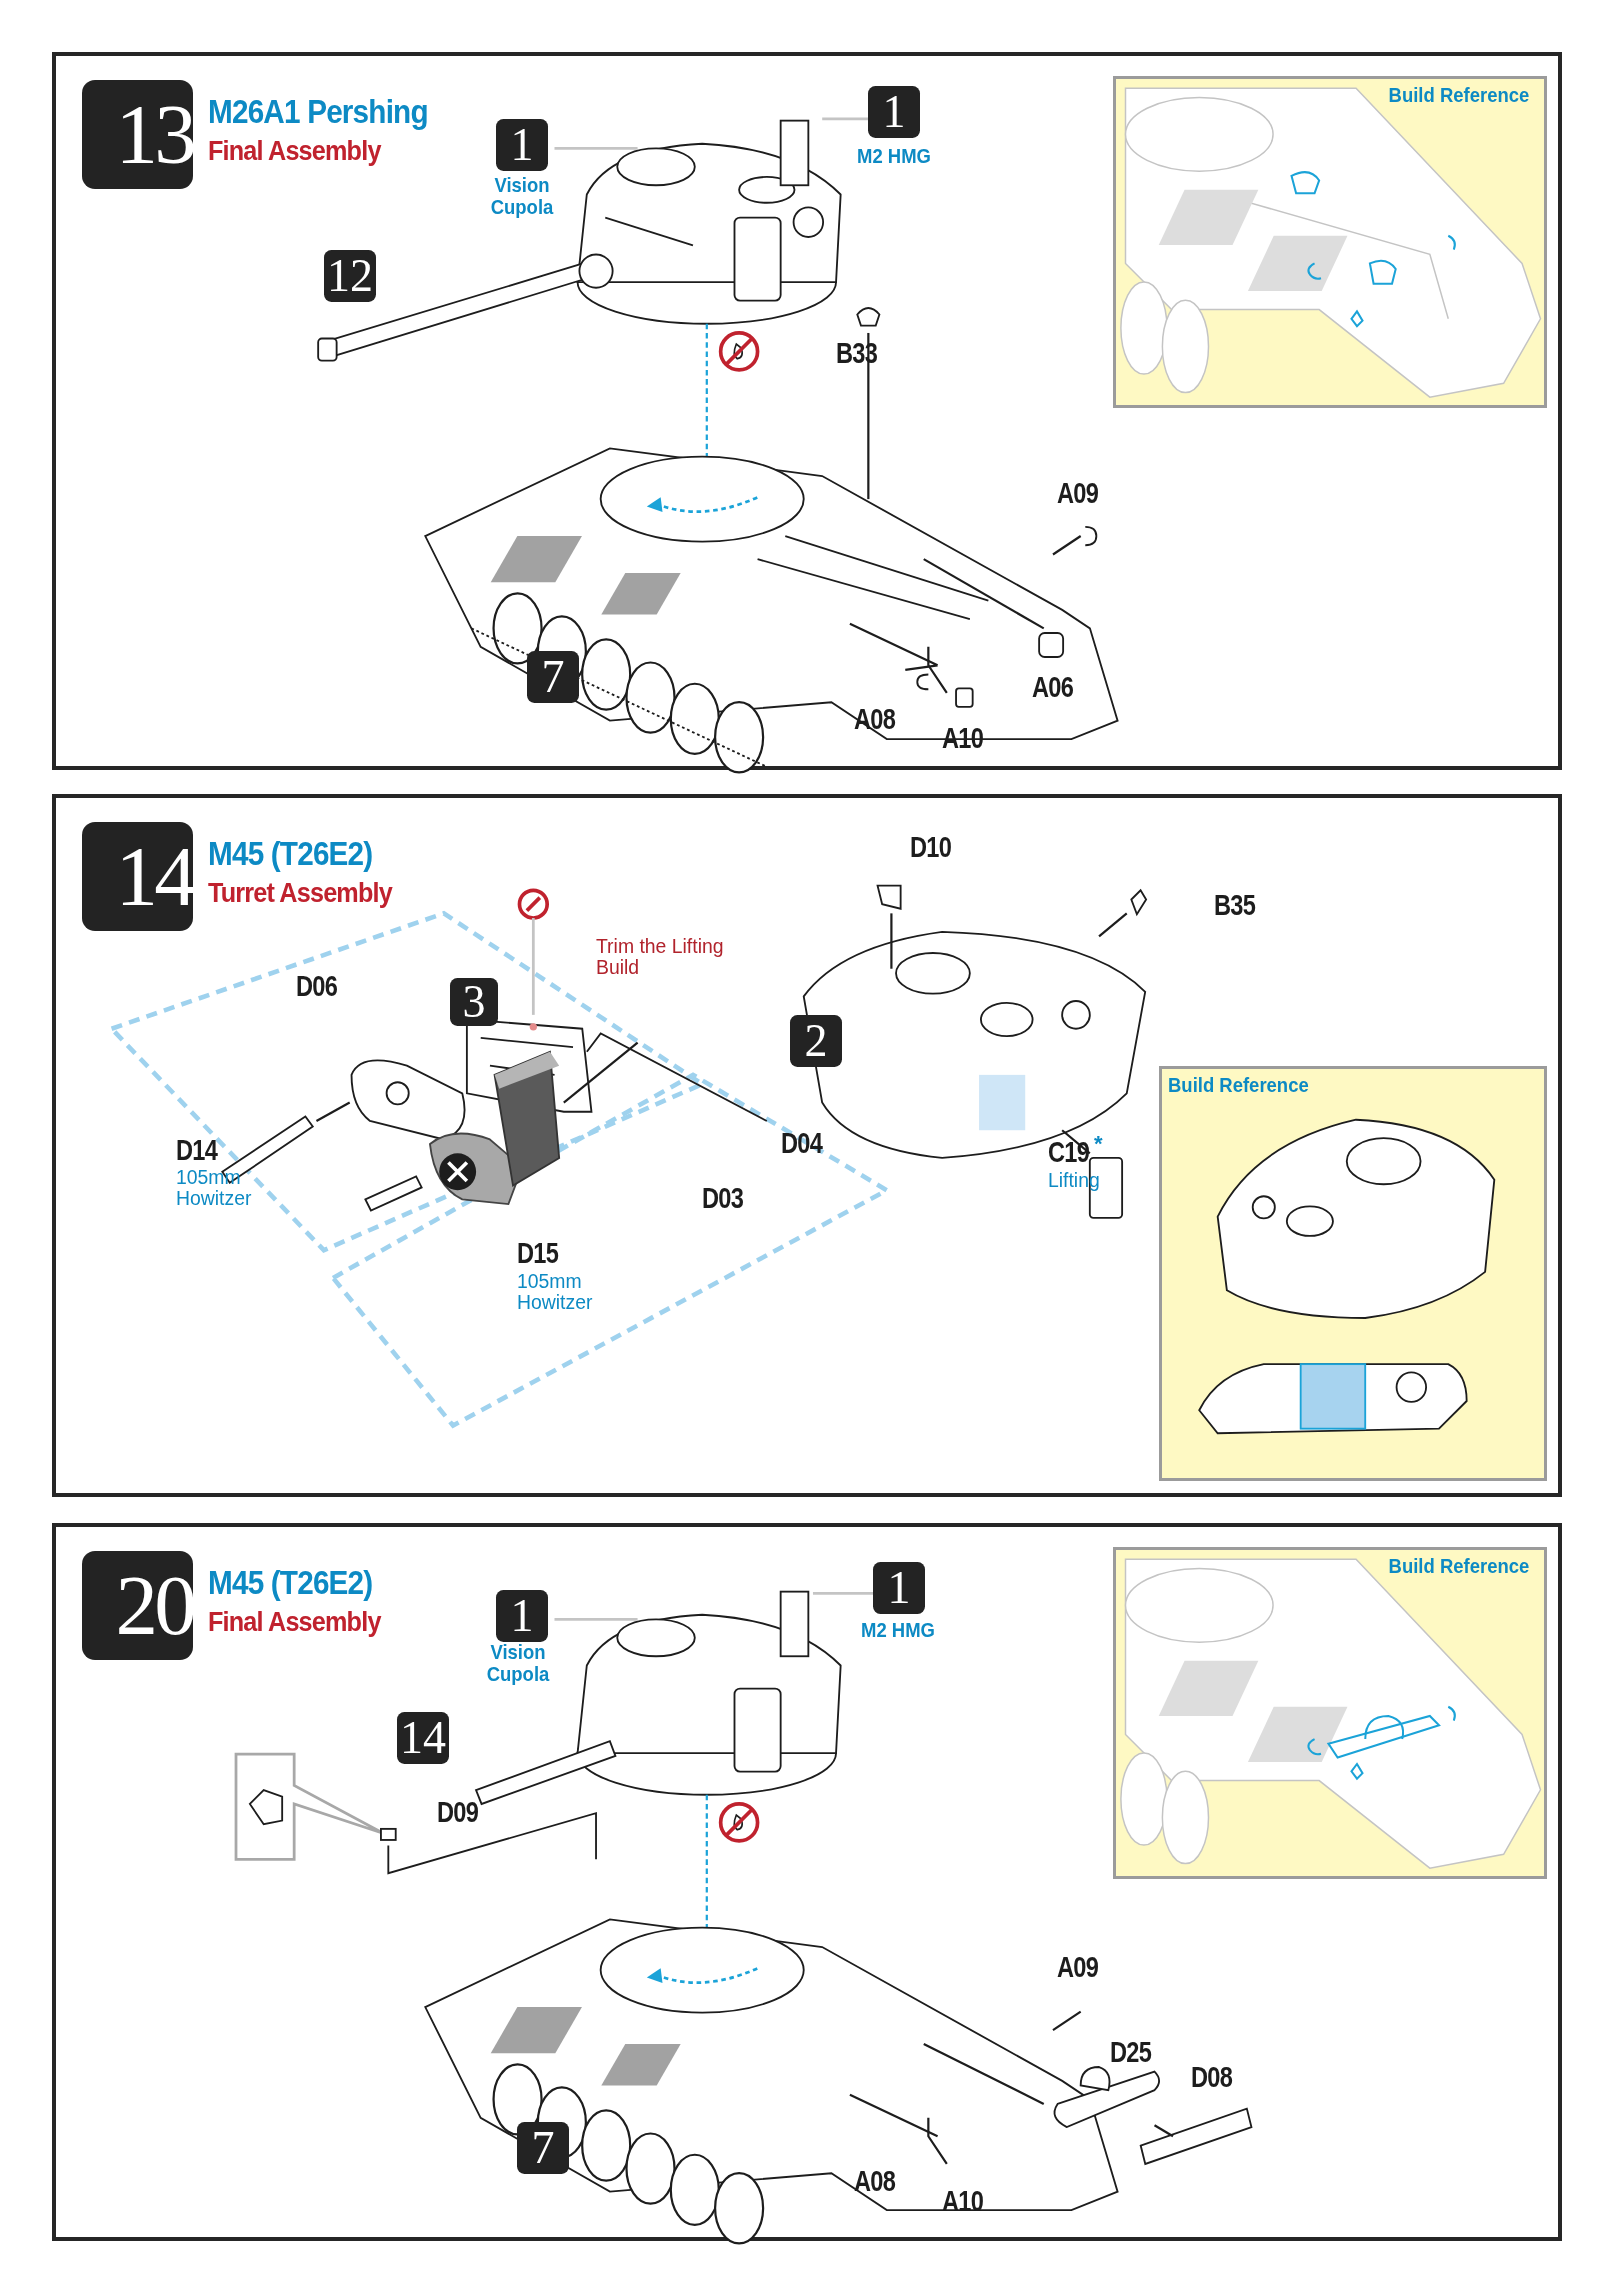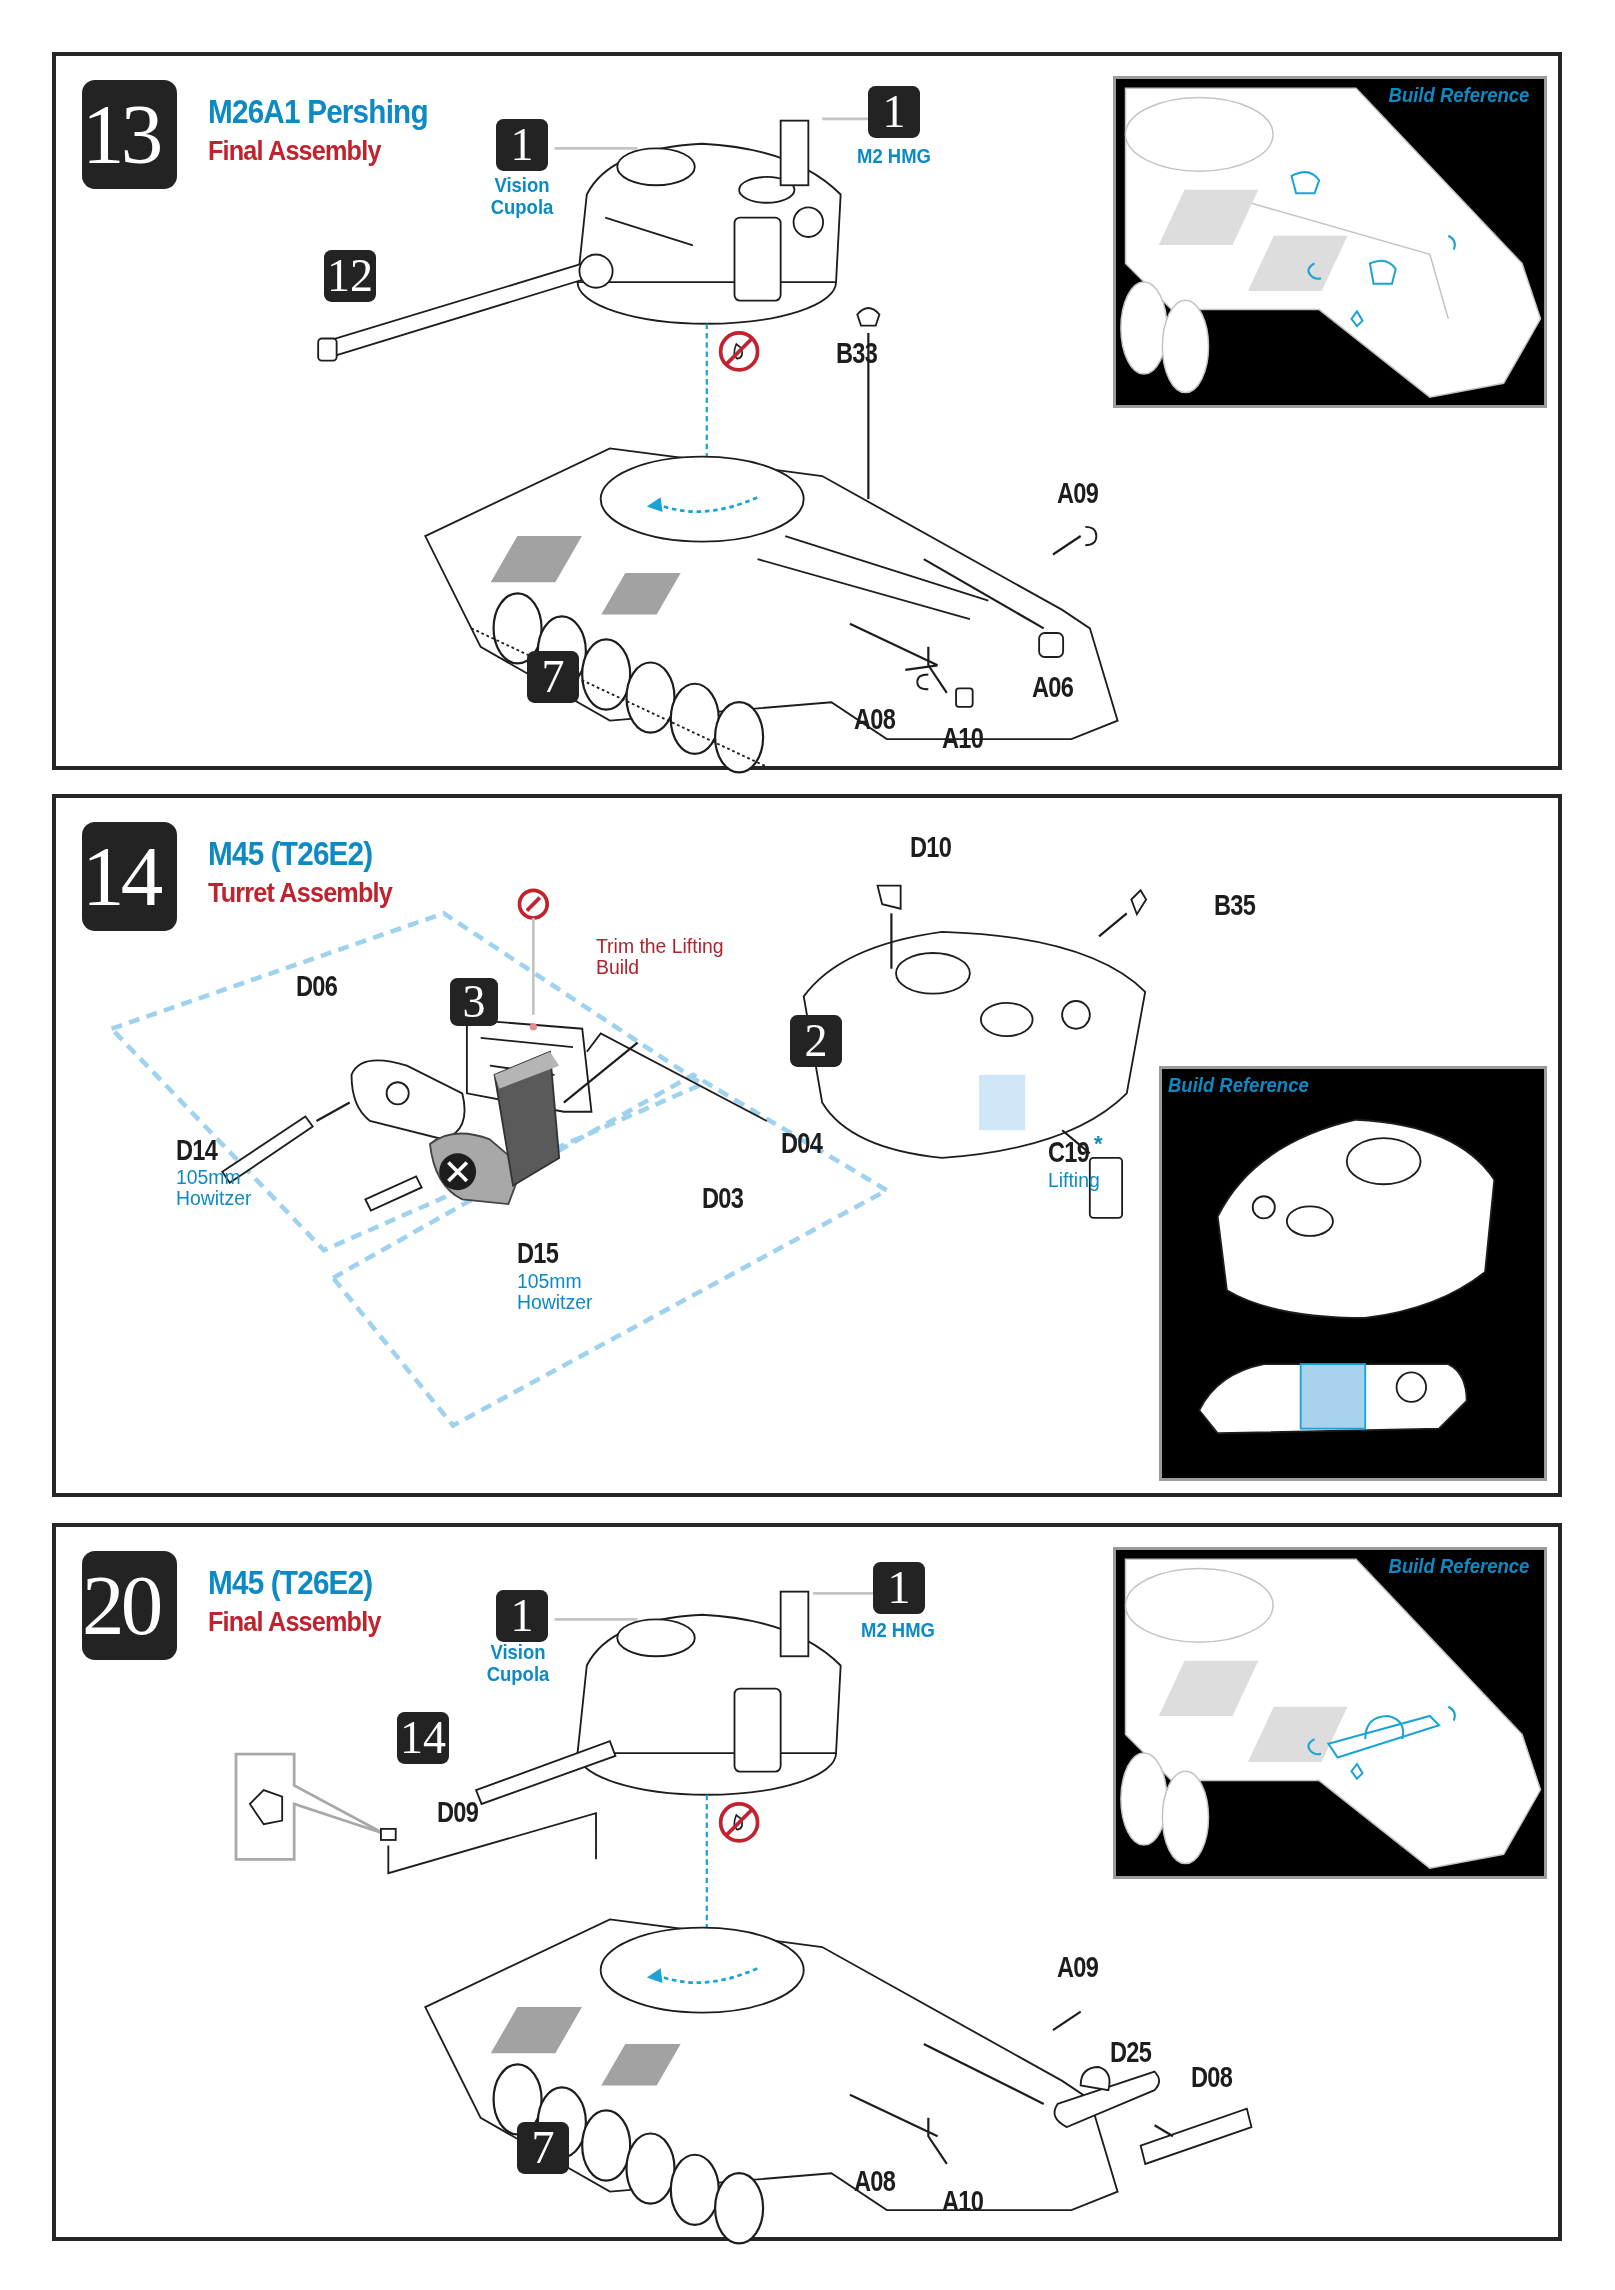--- a/index.html
+++ b/index.html
@@ -1,31 +1,31 @@
 <!DOCTYPE html>
 <html style="font-size:14.8px"><head>
 <meta charset="utf-8">
 <style>
   html,body{margin:0;padding:0;background:#fff;}
   body{width:1615px;height:2291px;position:relative;font-family:"Liberation Sans",sans-serif;overflow:hidden;}
   .panel{position:absolute;left:52px;width:1510px;border:4.6px solid #262626;box-sizing:border-box;background:#fff;}
   #p13{top:52px;height:718px;}
   #p14{top:794px;height:703px;}
   #p15{top:1523px;height:718px;}
-  .stepnum{position:absolute;left:26px;top:24px;width:95px;height:109px;background:#232323;border-radius:13px;color:#fff;
-    font-family:"Liberation Serif","DejaVu Serif",serif;font-size:85px;line-height:109px;text-align:left;letter-spacing:-3.7px;}
+  .stepnum{position:absolute;left:26px;top:24px;width:111px;height:109px;background:#232323;border-radius:13px;color:#fff;
+    font-family:"Liberation Serif","DejaVu Serif",serif;font-size:85px;line-height:109px;text-align:right;letter-spacing:-3.7px;}
   .title{position:absolute;left:152px;top:37px;color:#0d8ac4;font-weight:bold;font-size:33px;letter-spacing:-0.9px;transform:scaleX(0.9);transform-origin:left;}
   .subtitle{position:absolute;left:152px;top:79px;color:#c0222e;font-weight:bold;font-size:28px;letter-spacing:-0.9px;transform:scaleX(0.9);transform-origin:left;}
   .sub{position:absolute;background:#232323;border-radius:7.4px;color:#fff;font-family:"Liberation Serif","DejaVu Serif",serif;text-align:center;}
   .sub.big{width:52px;height:52px;font-size:46px;line-height:52px;}
   .caption{position:absolute;color:#0d8ac4;font-weight:bold;font-size:21px;line-height:22px;text-align:center;transform:scaleX(0.88);}
   .part{position:absolute;font-weight:bold;color:#1d1d1d;font-size:29.5px;transform:scaleX(0.8);transform-origin:left;letter-spacing:-0.9px;}
   .note{position:absolute;color:#0d8ac4;font-size:19.4px;line-height:21px;}
   .note.red{color:#b1232c;}
-  .ref{position:absolute;border:3.7px solid #9b9b9b;box-sizing:border-box;background:#000000;overflow:hidden;font-style:italic;}
+  .ref{position:absolute;border:3.7px solid #9b9b9b;box-sizing:border-box;background:#fef9c3;overflow:hidden;}
   .ref-label{position:absolute;color:#0d8ac4;font-weight:bold;font-size:21px;transform:scaleX(0.88);}
   svg.draw{position:absolute;overflow:visible;}
   .line{stroke:#1d1d1d;fill:none;stroke-width:2;}
   .thin{stroke:#1d1d1d;fill:#fff;stroke-width:2;}
   .grey{stroke:#c4c4c4;fill:#fff;stroke-width:1.6;}
   .blue{stroke:#1ba3d8;fill:none;stroke-width:2.2;}
   .dash{stroke:#9fd2ee;stroke-width:5;fill:none;stroke-dasharray:12 8;}
   .arrow{stroke:#1d1d1d;stroke-width:2.4;fill:none;}
   .leader{stroke:#c4c4c4;stroke-width:3;fill:none;}
 </style>

